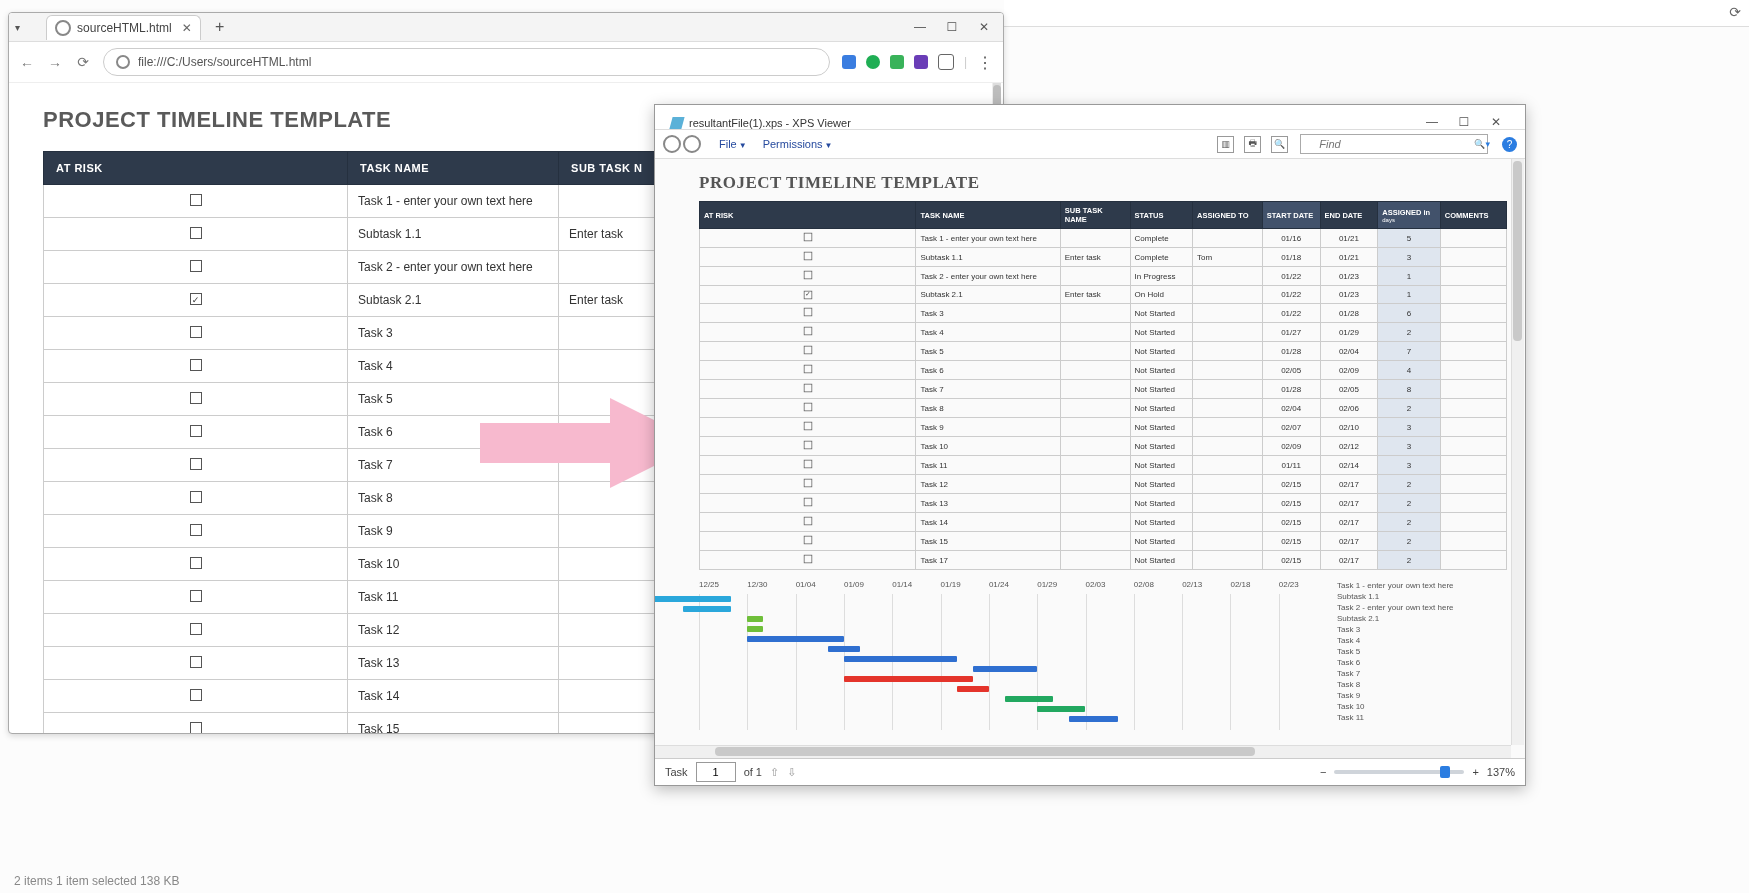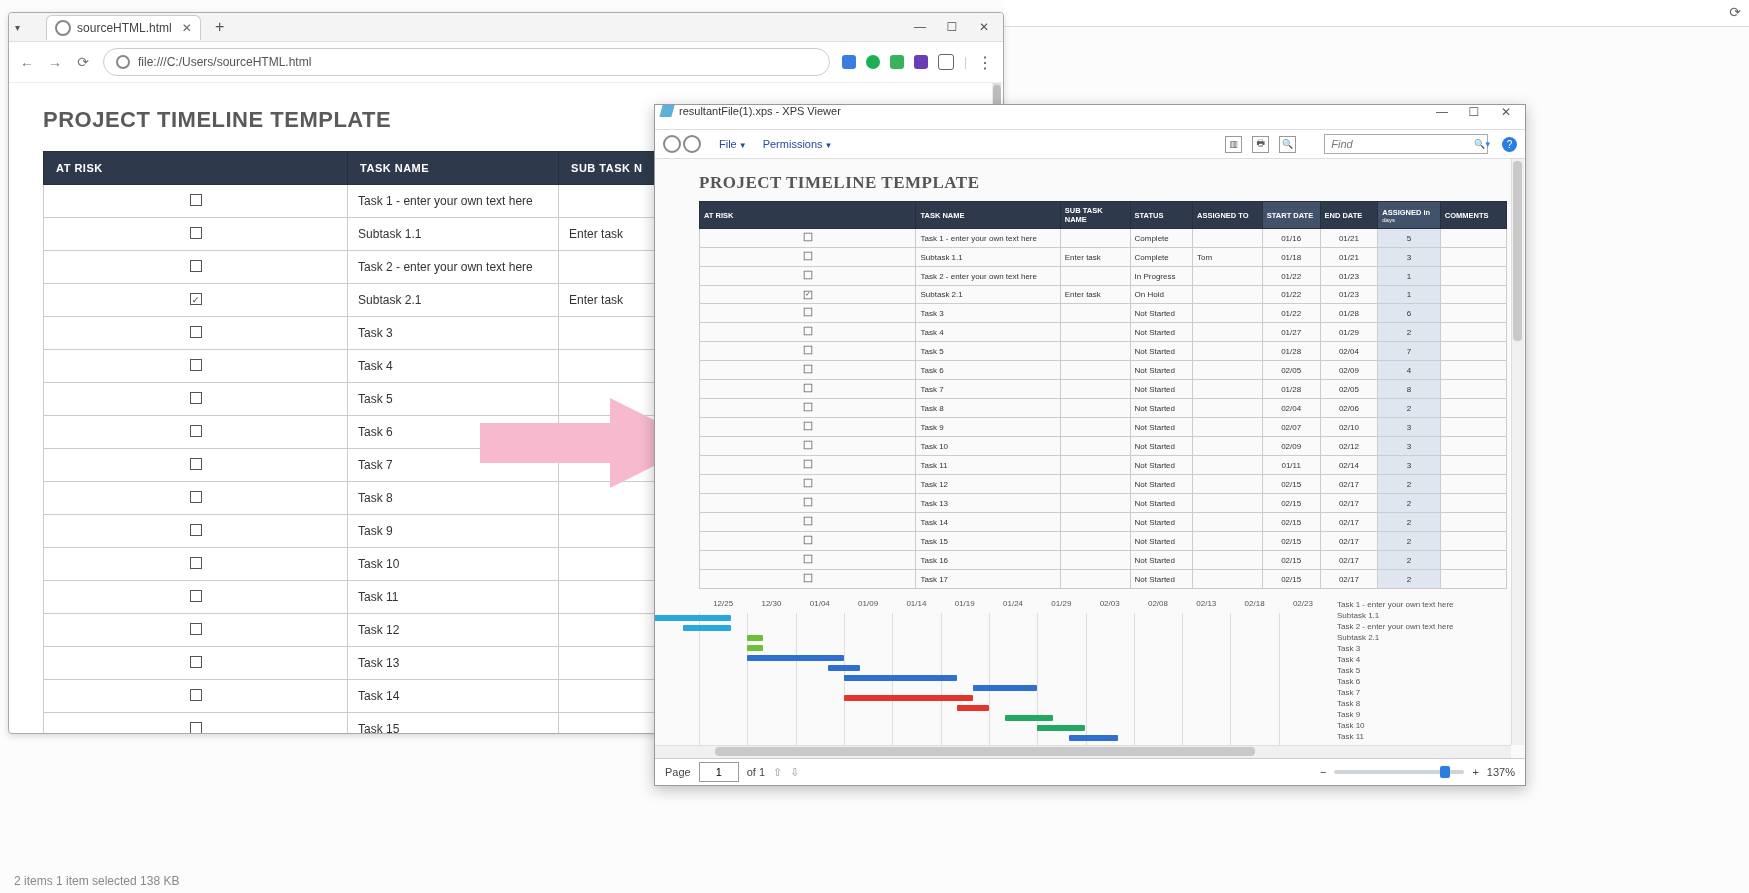--- a/index.html
+++ b/index.html
@@ -29,47 +29,47 @@
   table.ptable th{background:#2e3a4b;color:#fff;font-size:11px;text-align:left;padding:10px 12px;border:1px solid #25303f;font-weight:700;letter-spacing:.5px}
   table.ptable td{border:1px solid #ccc;padding:6px 10px;font-size:12px;color:#333;height:20px}
   .cbox{display:inline-block;width:10px;height:10px;border:1.5px solid #555}
   .cbox.checked::after{content:"✓";font-size:9px;position:relative;top:-2px;left:0;color:#333}
   .browser .scrollhint{position:absolute;right:2px;top:70px;bottom:2px;width:8px;background:linear-gradient(#ddd,#ddd);border-left:1px solid #eee}
   .browser .scrollthumb{position:absolute;right:2px;top:72px;width:8px;height:42px;background:#bdbdbd;border-radius:4px}
   
   .arrow{position:absolute;left:480px;top:398px;width:220px;height:90px;pointer-events:none}
   
   .xps{position:absolute;left:654px;top:104px;width:870px;height:680px;background:#fff;border:1px solid #999;box-shadow:0 4px 14px rgba(0,0,0,.25);display:flex;flex-direction:column}
-  .xps .title{height:24px;background:#fff;border-bottom:1px solid #ddd;display:flex;align-items:flex-start;padding:0 6px;font-size:11px;color:#333}
+  .xps .title{height:24px;background:#fff;border-bottom:1px solid #ddd;display:flex;align-items:flex-end;padding:0 16px;font-size:11px;color:#333}
   .xps .title .appicon{width:12px;height:12px;background:#5bb1d8;margin-right:6px;transform:skewX(-15deg)}
   .xps .title .spacer{flex:1}
   .xps .menubar{height:28px;display:flex;align-items:center;padding:0 8px;border-bottom:1px solid #ddd;font-size:11px;color:#264a9e;gap:4px}
   .xps .menubar .binoc{display:flex;gap:2px;margin-right:8px}
   .xps .menubar .lens{width:14px;height:14px;border:2px solid #888;border-radius:50%}
   .xps .menubar .mitem{padding:2px 6px}
   .xps .menubar .dd{color:#264a9e;font-size:8px;margin-left:2px}
   .xps .menubar .spacer{flex:1}
   .xps .menubar .ricon{width:15px;height:15px;border:1px solid #999;margin-left:6px;font-size:9px;display:flex;align-items:center;justify-content:center;color:#555}
-  .xps .menubar input.find{width:150px;height:18px;border:1px solid #aaa;font-size:11px;padding:0 6px;color:#888;font-style:italic;margin-left:24px}
+  .xps .menubar input.find{width:150px;height:18px;border:1px solid #aaa;font-size:11px;padding:0 18px;color:#888;font-style:italic;margin-left:8px}
   .xps .menubar .help{width:15px;height:15px;border-radius:50%;background:#2b7de1;color:#fff;font-size:10px;display:flex;align-items:center;justify-content:center;margin-left:8px}
   .xps .doc{flex:1;overflow:hidden;position:relative;background:#fafafa;padding:10px 18px 0 44px}
   .xps .doc h2{font-family:Georgia,serif;font-weight:700;color:#555;font-size:17px;margin:4px 0 8px 0;letter-spacing:.5px}
   
   table.xtable{border-collapse:collapse;font-size:8px;table-layout:fixed;width:100%}
   table.xtable th{background:#2e3a4b;color:#fff;padding:4px 4px;text-align:left;border:1px solid #25303f;font-weight:700;font-size:7.5px}
   table.xtable th.dur small{display:block;font-weight:400;font-size:6px}
   table.xtable td{border:1px solid #ccc;padding:2px 4px;height:13px;color:#333}
   table.xtable td.center{text-align:center}
   table.xtable td.duration{background:#dfe6ef;text-align:center}
   table.xtable th.duration{background:#42526b}
   
   .gantt{margin-top:10px;display:flex}
   .gaxis{flex:1;position:relative;height:150px}
   .gaxis .ticks{display:flex;font-size:8px;color:#555}
-  .gaxis .ticks span{flex:1;text-align:center}
+  .gaxis .ticks span{flex:1;}
   .gaxis .grid{position:absolute;left:0;right:0;top:14px;bottom:0;display:flex}
   .gaxis .grid div{flex:1;border-left:1px solid #ddd}
   .gaxis .bars{position:absolute;left:0;right:0;top:16px}
   .gbar{position:absolute;height:6px;border-radius:1px}
   .glegend{width:170px;padding-left:10px;font-size:8px;color:#555;line-height:11px}
   
   .xps .statusbar{height:26px;border-top:1px solid #ccc;display:flex;align-items:center;padding:0 10px;font-size:11px;color:#444;gap:8px}
   .xps .statusbar input.pg{width:34px;height:16px;border:1px solid #999;text-align:center;font-size:11px}
   .xps .statusbar .spacer{flex:1}
   .xps .statusbar .zslider{width:130px;height:4px;background:#cfd4da;position:relative;border-radius:2px}
@@ -458,31 +458,20 @@
               <td>Not Started</td>
               <td></td>
               <td class="center">02/15</td>
               <td class="center">02/17</td>
               <td class="duration">2</td>
               <td></td>
             </tr>
             <tr>
               <td class="center"><span class="cbox" style="transform:scale(.7)"></span></td>
               <td>Task 15</td>
-              <td></td>
-              <td>Not Started</td>
-              <td></td>
-              <td class="center">02/15</td>
-              <td class="center">02/17</td>
-              <td class="duration">2</td>
-              <td></td>
-            </tr>
-            <tr>
-              <td class="center"><span class="cbox" style="transform:scale(.7)"></span></td>
-              <td>Task 16</td>
               <td></td>
               <td>Not Started</td>
               <td></td>
               <td class="center">02/15</td>
               <td class="center">02/17</td>
               <td class="duration">2</td>
               <td></td>
             </tr>
             <tr>
               <td class="center"><span class="cbox" style="transform:scale(.7)"></span></td>
@@ -565,21 +554,21 @@
     </div>
 
     <div class="vscroll">
         <div class="vthumb"></div>
       </div>
     <div class="hscroll">
         <div class="hthumb"></div>
       </div>
 
     <div class="statusbar">
-      <span>Page</span>
+      <span>Task</span>
       <input class="pg" value="1" style="">
       <span>of 1</span>
       <span style="color:#999">⇧</span>
       <span style="color:#999">⇩</span>
       <span class="spacer"></span>
       <span>−</span>
       <div class="zslider">
           <div class="zthumb"></div>
         </div>
       <span>+</span>

